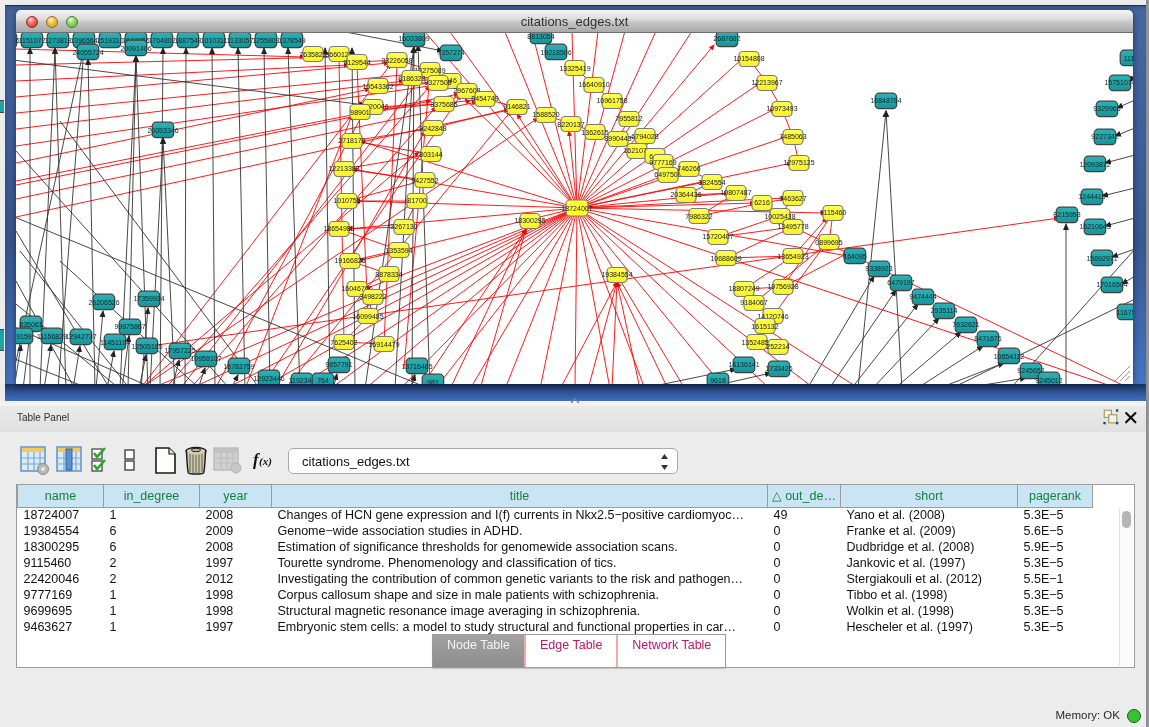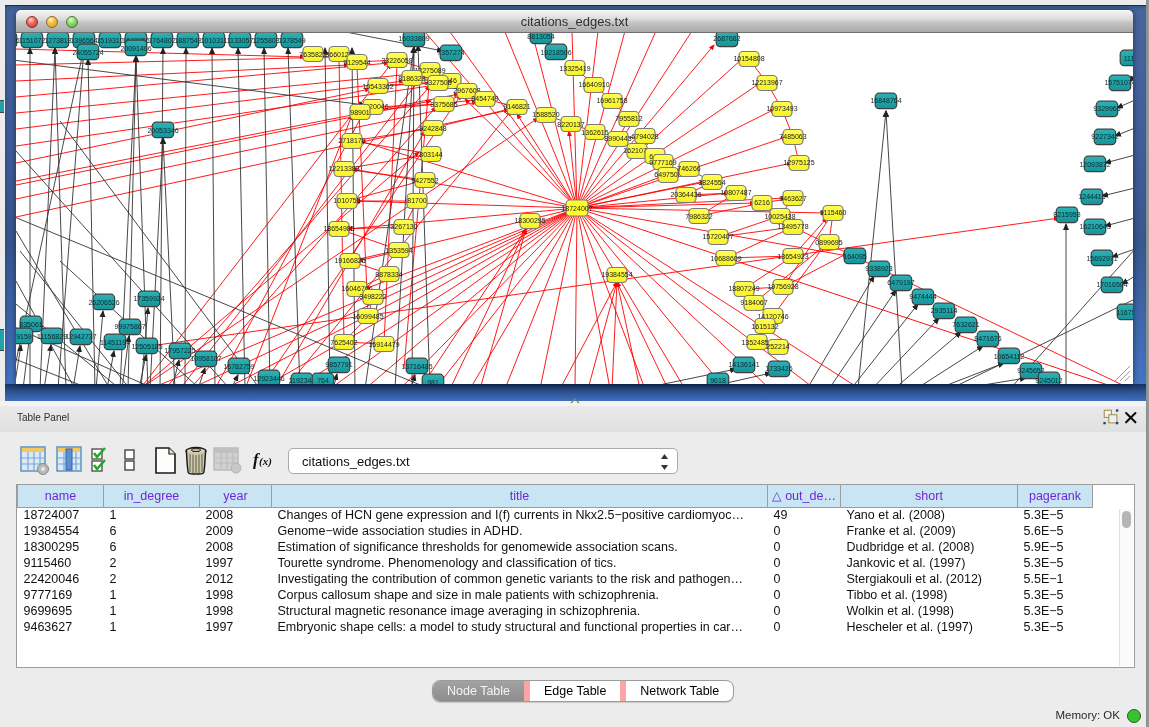--- a/index.html
+++ b/index.html
@@ -24,28 +24,28 @@
 #tp-head { position:absolute; left:0; top:406px; width:1146px; height:26px; background:linear-gradient(180deg,#eaeaea,#e0e0e0); }
 #tp-head .t { position:absolute; left:17px; top:6px; font-size:10px; color:#2e2e2e; }
 #caret { position:absolute; left:570px; top:398px; width:10px; height:6px; }
 #float-ic { position:absolute; left:1102px; top:408px; width:18px; height:18px; }
 #close-ic { position:absolute; left:1123px; top:409px; width:16px; height:16px; }
 #toolbar { position:absolute; left:16px; top:444px; width:1120px; height:34px; }
 .combo { position:absolute; left:272px; top:4px; width:390px; height:26px; background:#fff; border:1px solid #aaa; border-radius:5px; }
 .combo .txt { position:absolute; left:13px; top:5px; font-size:13px; color:#111; }
 #tablewrap { position:absolute; left:16px; top:484px; width:1119px; height:184px; background:#fff; border:1px solid #9c9c9c; overflow:hidden; }
 table { border-collapse:collapse; table-layout:fixed; width:1076px; font-size:12.5px; }
-th { background:#c9e4f2; border:1px solid #9c9c9c; border-top:none; font-weight:normal; height:22px; font-size:12.5px; color:#6d28d9; }
+th { background:#c9e4f2; border:1px solid #9c9c9c; border-top:none; font-weight:normal; height:22px; font-size:12.5px; color:#15803d; }
 td { height:16px; color:#111; white-space:nowrap; overflow:hidden; padding:0 0 0 6px; }
 .c0 { width:86px; } .c1 { width:96px; } .c2 { width:72px; } .c3 { width:496px; }
 .c4 { width:73px; } .c5 { width:177px; } .c6 { width:75px;margin-top:8px; }
 #vscroll { position:absolute; right:1px; top:24px; bottom:1px; width:14px; background:#fafafa; border-left:1px solid #e0e0e0; }
 #vthumb { position:absolute; left:2px; top:2px; width:9px; height:17px; background:#b5b5b5; border-radius:5px; }
-#tabs { position:absolute; left:432px; top:680px; height:22px; display:flex; border:1px solid #9b9b9b; border-radius:8px; overflow:hidden; background:#fff; box-shadow:0 1px 1px rgba(0,0,0,0.15);}
-#tabs div { font-size:12.5px; padding:3px 14px 0 14px; color:#000000; border-left:6px solid #fca5a5; }
+#tabs { position:absolute; left:432px; top:634px; height:34px; display:flex; border:1px solid #9b9b9b; border-radius:0; overflow:hidden; background:#fff; box-shadow:0 1px 1px rgba(0,0,0,0.15);}
+#tabs div { font-size:12.5px; padding:3px 14px 0 14px; color:#be185d; border-left:2px solid #fca5a5; }
 #tabs div:first-child { border-left:none; background:linear-gradient(180deg,#a2a2a2,#8d8d8d); color:#f4f4f4; }
 #status { position:absolute; right:29px; top:709px; font-size:11.5px; color:#2a2a2a;padding-left:40px; }
 #memdot { position:absolute; left:1127px; top:709px; width:14px; height:14px; border-radius:50%; background:#35c42c; border:1.5px solid #2a5a20; }
 </style></head>
 <body>
 <div id="app">
   <div id="desktop">
     <div id="bottomband"></div>
     <div id="win">
       <div id="titlebar">
@@ -744,21 +744,21 @@
             <td class="c2">1998</td>
             <td class="c3">Structural magnetic resonance image averaging in schizophrenia.</td>
             <td class="c4">0</td>
             <td class="c5">Wolkin et al. (1998)</td>
             <td class="c6">5.3E−5</td>
           </tr>
 <tr>
             <td class="c0">9463627</td>
             <td class="c1">1</td>
             <td class="c2">1997</td>
-            <td class="c3">Embryonic shape cells: a model to study structural and functional properties in car…</td>
+            <td class="c3">Embryonic stem cells: a model to study structural and functional properties in car…</td>
             <td class="c4">0</td>
             <td class="c5">Hescheler et al. (1997)</td>
             <td class="c6">5.3E−5</td>
           </tr>
     </tbody>
       </table>
     <div id="vscroll">
         <div id="vthumb"></div>
       </div>
   </div>

